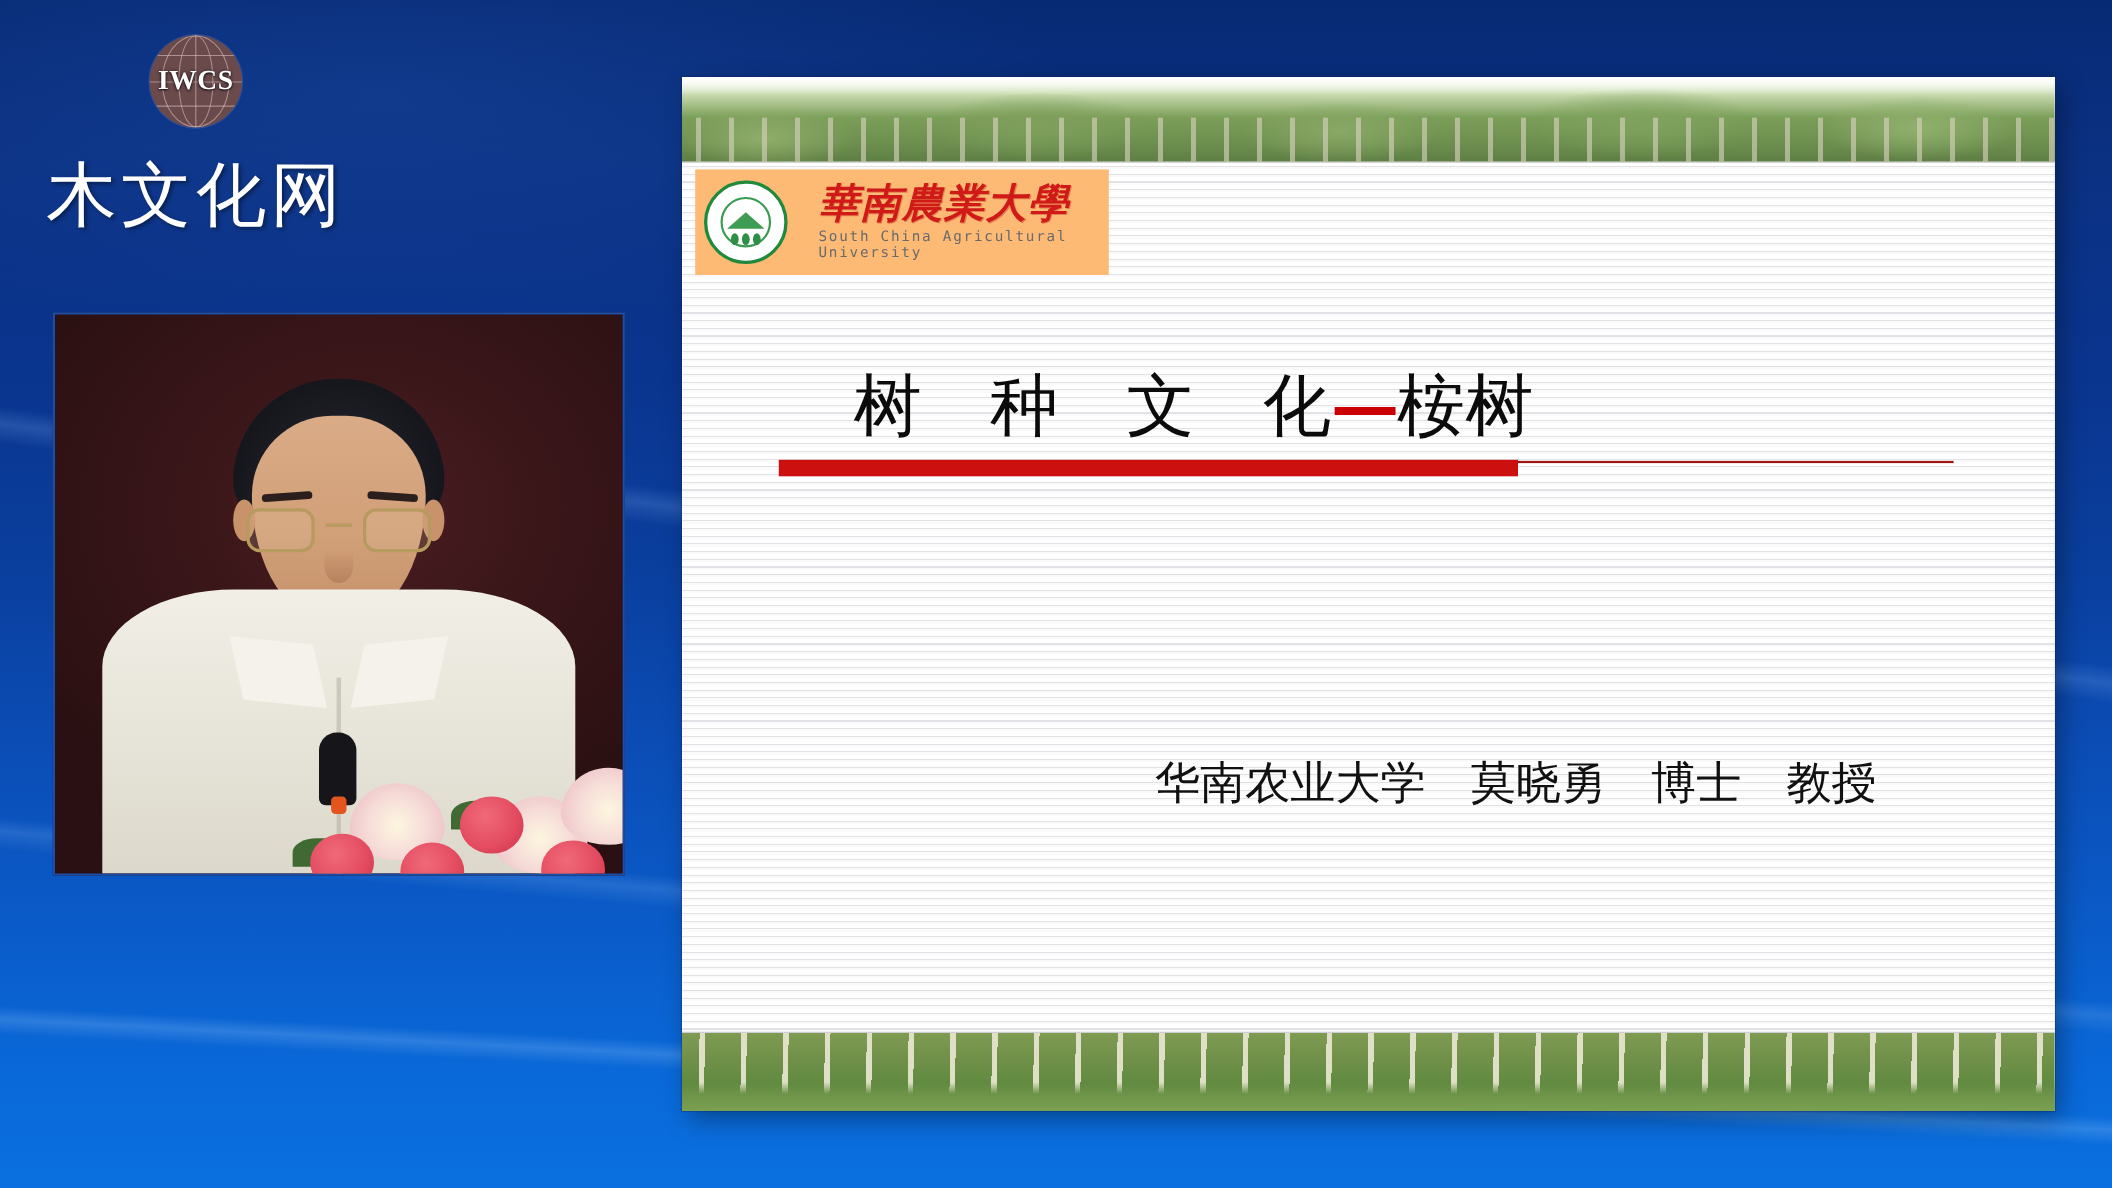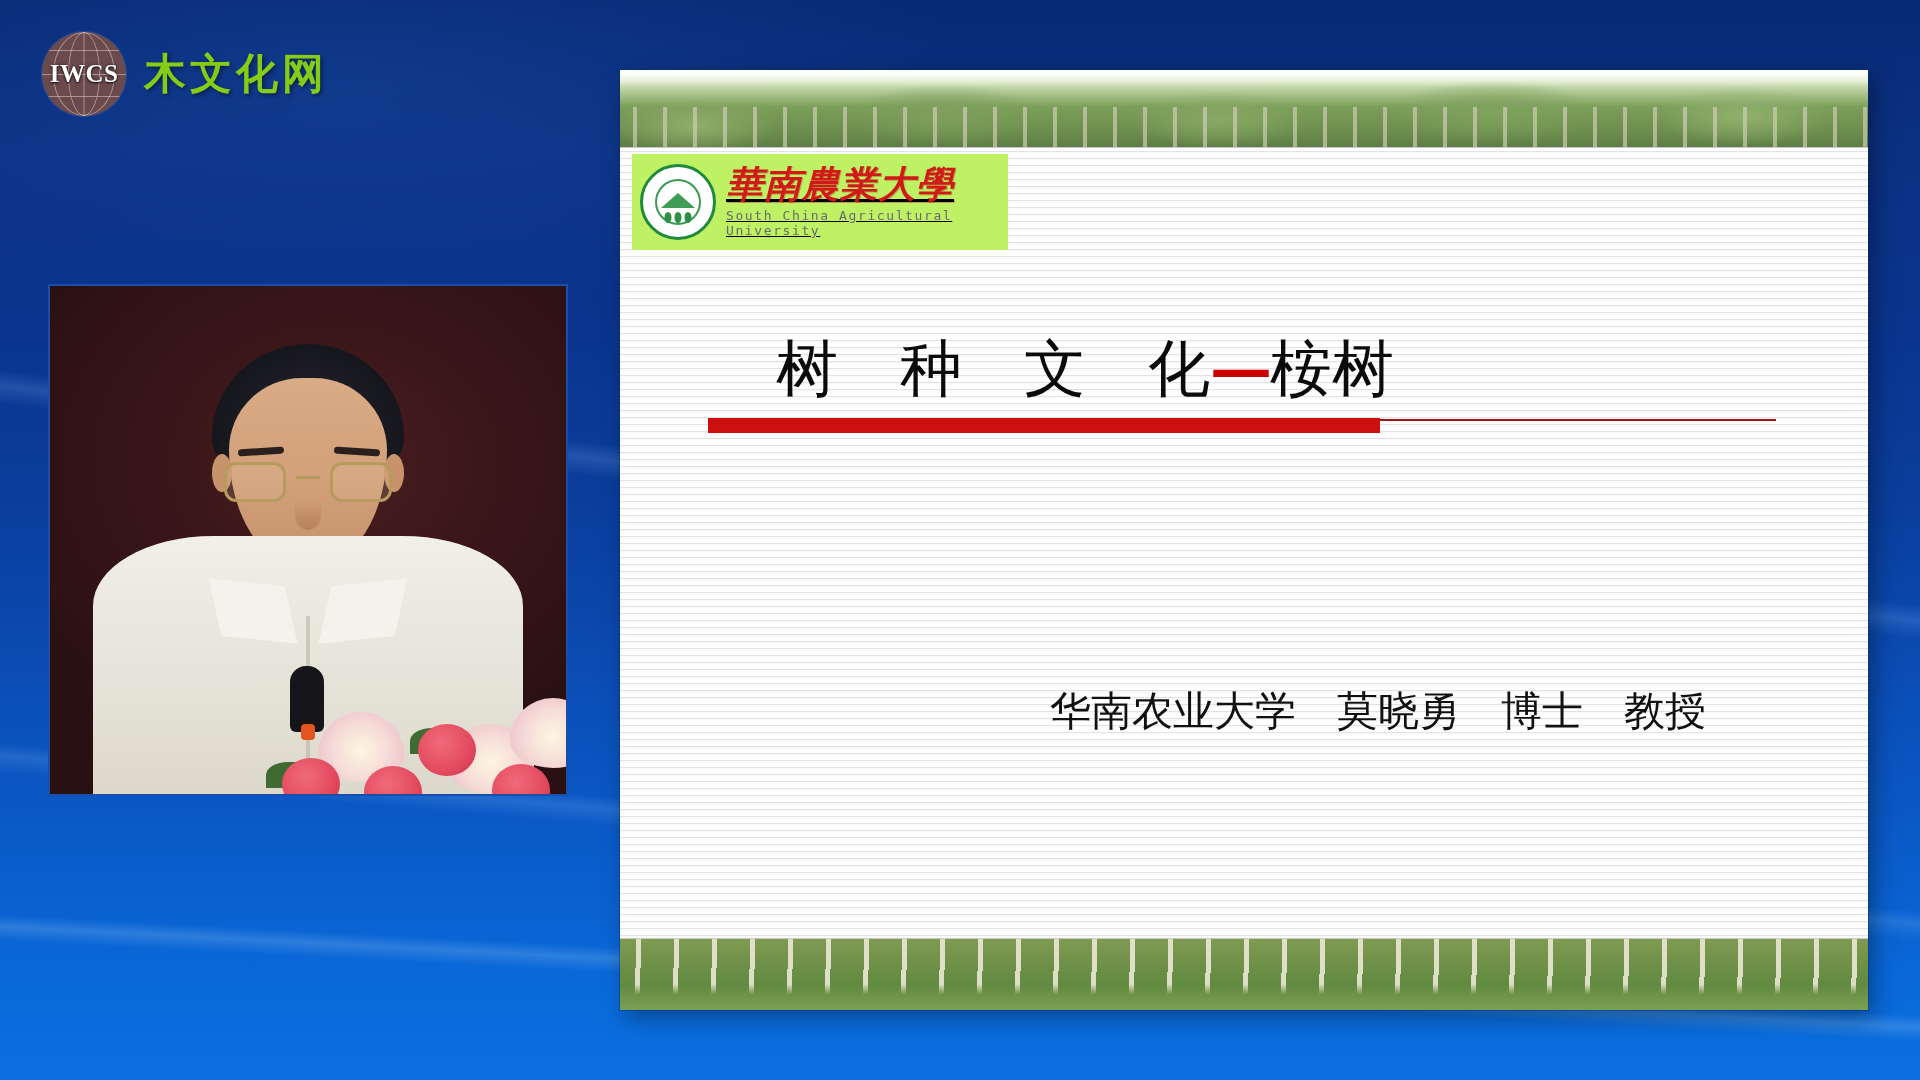--- a/index.html
+++ b/index.html
@@ -30,21 +30,21 @@
       linear-gradient(187deg, rgba(255,255,255,0) 46%, rgba(140,190,255,0.20) 47.2%, rgba(255,255,255,0) 48.6%),
       linear-gradient(185deg, rgba(255,255,255,0) 73%, rgba(150,200,255,0.18) 74%, rgba(255,255,255,0) 75.4%),
       linear-gradient(183deg, rgba(255,255,255,0) 86%, rgba(170,215,255,0.22) 87%, rgba(255,255,255,0) 88.2%),
       radial-gradient(ellipse 900px 300px at 18% 8%, rgba(30,80,170,0.35), rgba(0,0,0,0) 70%);
     pointer-events:none;
   }
 
   
   #brand {
     position:absolute; left:42px; top:32px;
-    display:flex; align-items:center; gap:18px;
+    display:flex; align-items:center; gap:18px;flex-direction:column;
   }
   .globe {
     position:relative; width:84px; height:84px; border-radius:50%;
     background:#6b4a4c;
     overflow:hidden;
     box-shadow:0 0 0 1px rgba(255,255,255,0.12);
   }
   .globe .meridian, .globe .parallel {
     position:absolute; border:1px solid rgba(225,200,200,0.55); border-radius:50%;
   }
@@ -54,23 +54,23 @@
   .globe .p1 { left:0; top:50%; width:100%; height:0; border-width:1px 0 0 0; border-radius:0; }
   .globe .p2 { left:2%; top:22%; width:96%; height:0; border-width:1px 0 0 0; border-radius:0; }
   .globe .p3 { left:2%; top:76%; width:96%; height:0; border-width:1px 0 0 0; border-radius:0; }
   .globe .iwcs {
     position:absolute; inset:0; display:flex; align-items:center; justify-content:center;
     font-family:"Liberation Serif", serif; font-weight:bold; font-size:25px;
     color:#ffffff; letter-spacing:0.5px;
     text-shadow:0 1px 2px rgba(0,0,0,0.85), 0 0 3px rgba(0,0,0,0.6);
   }
   #brand-text {
-    color:#84cc16;
+    color:#ffffff;
     font-family:"DejaVu Sans", sans-serif;
-    font-size:42px; font-weight:bold; letter-spacing:4px;
+    font-size:64px; font-weight:normal; letter-spacing:4px;
     text-shadow:2px 2px 4px rgba(0,0,0,0.45);
   }
 
   
   #photo-frame {
     position:absolute; left:48px; top:284px; width:520px; height:512px;
     border:2px solid #1b4ea8;
     background:#2e1416;
     overflow:hidden;
   }
@@ -230,24 +230,23 @@
   }
   #banner-bottom-grass {
     position:absolute; left:0; bottom:0; width:100%; height:26px;
     background:linear-gradient(180deg, rgba(110,150,70,0.0) 0%, #6d9348 40%, #7aa052 100%);
   }
 
   
   #uni-logo {
     position:absolute; left:12px; top:84px;
     width:376px; height:96px;
-    background:#bef264;
-    display:flex; align-items:center; gap:10px;
+    background:#fdba74;
+    display:flex; align-items:center; gap:28px;
     padding:4px 8px;
-    text-decoration:underline;
   }
   #uni-emblem {
     position:relative; width:76px; height:76px; flex:0 0 76px;
     border:3px solid #1f8a3c; border-radius:50%;
     background:#ffffff;
   }
   #uni-emblem .inner-ring {
     position:absolute; left:50%; top:50%; width:46px; height:46px;
     transform:translate(-50%,-50%);
     border:2px solid #3a9b52; border-radius:50%;

